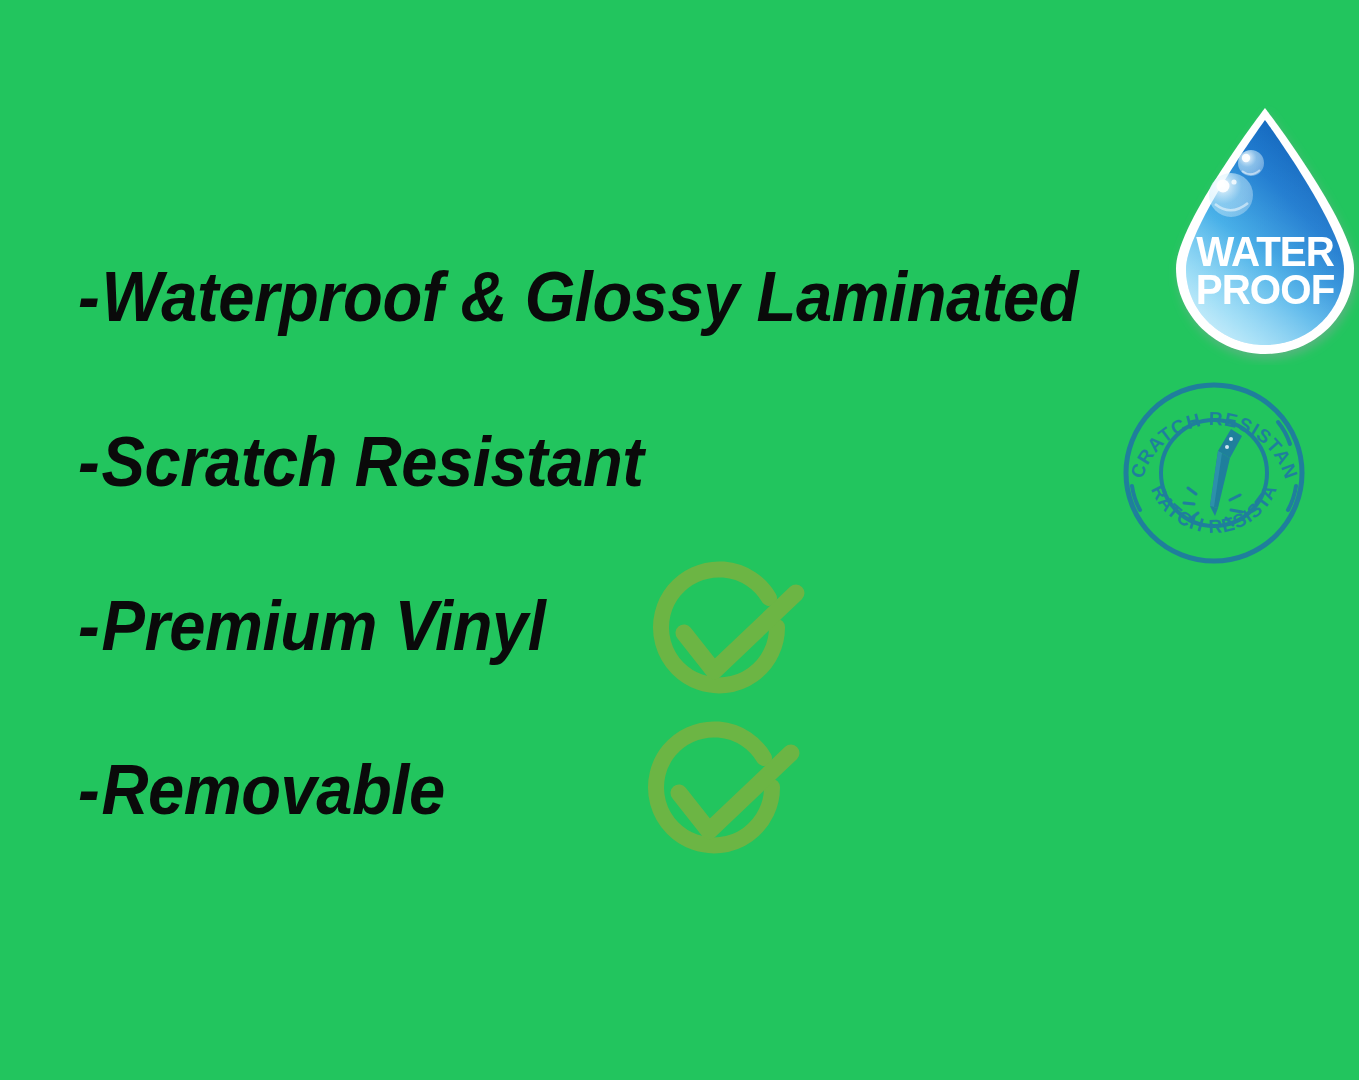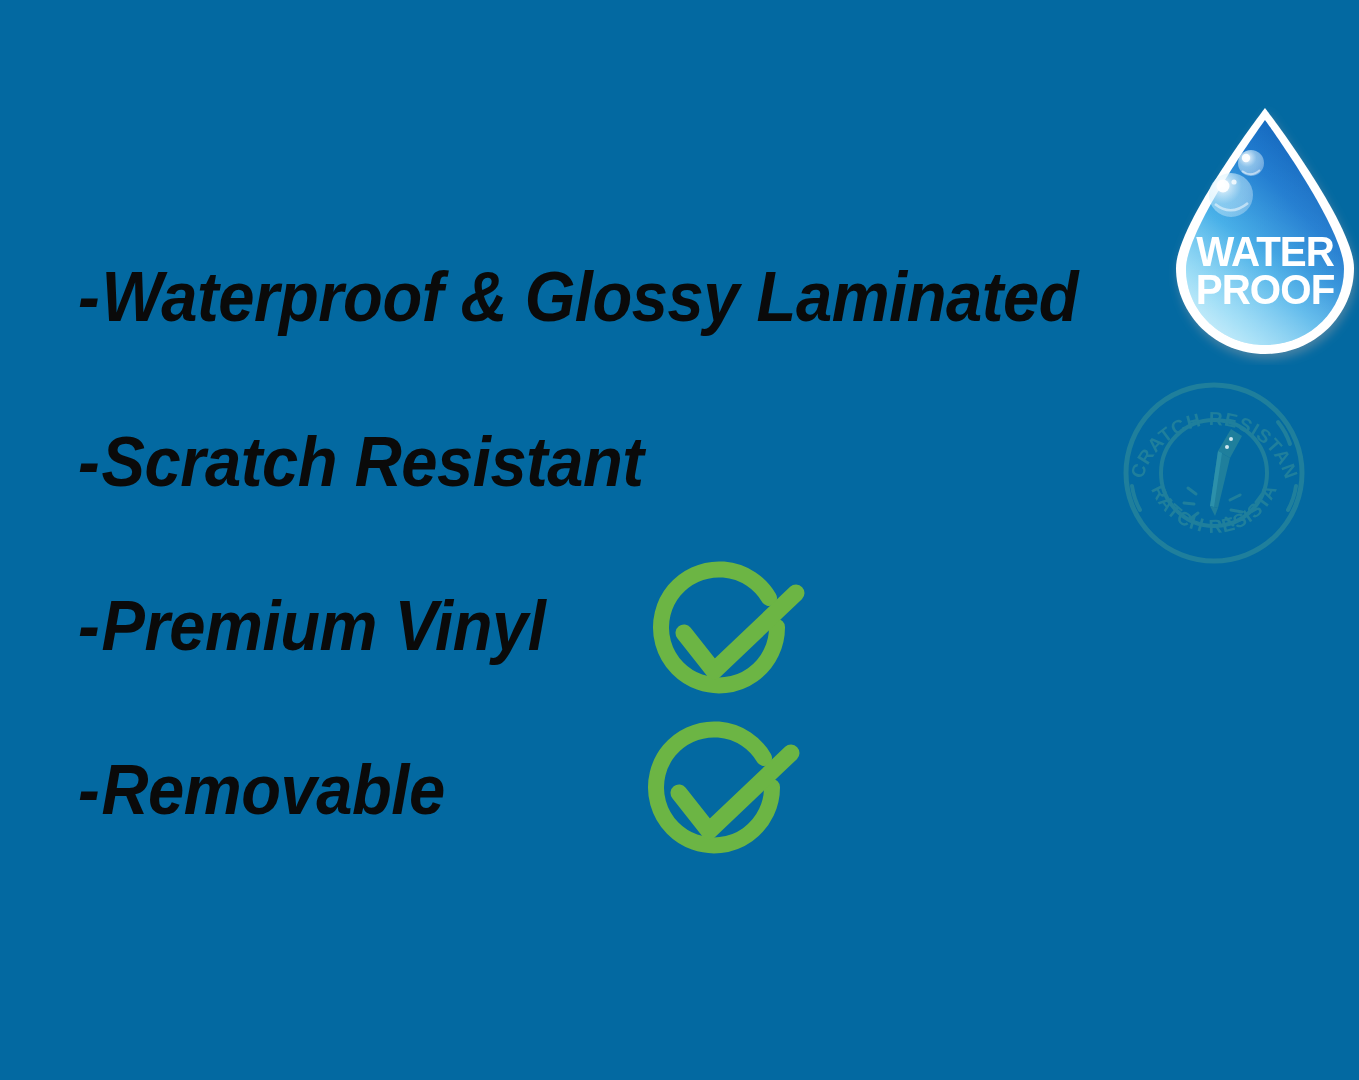--- a/index.html
+++ b/index.html
@@ -7,21 +7,21 @@
     padding: 0;
     background: #ffffff;
   }
   body {
     font-family: "Liberation Sans", sans-serif;
   }
   #canvas {
     position: relative;
     width: 1359px;
     height: 1080px;
-    background: #0369a1;
+    background: #22c55e;
     overflow: hidden;
   }
 
   
   .feature-line {
     position: absolute;
     left: 78px;
     white-space: nowrap;
     font-family: "Liberation Sans", sans-serif;
     font-weight: bold;

